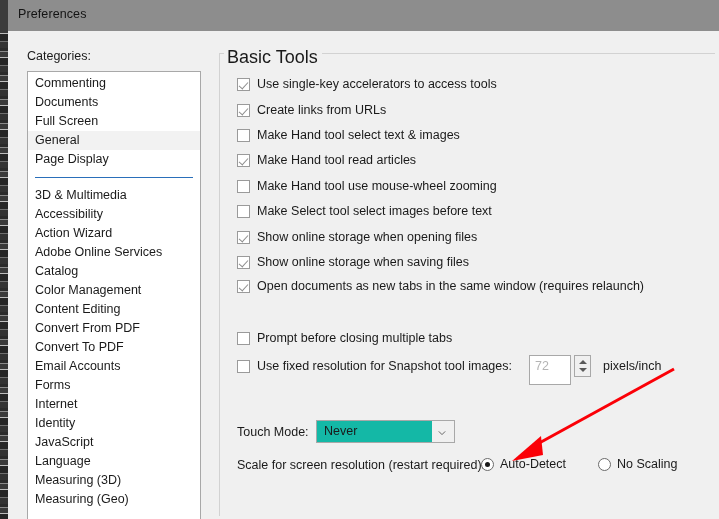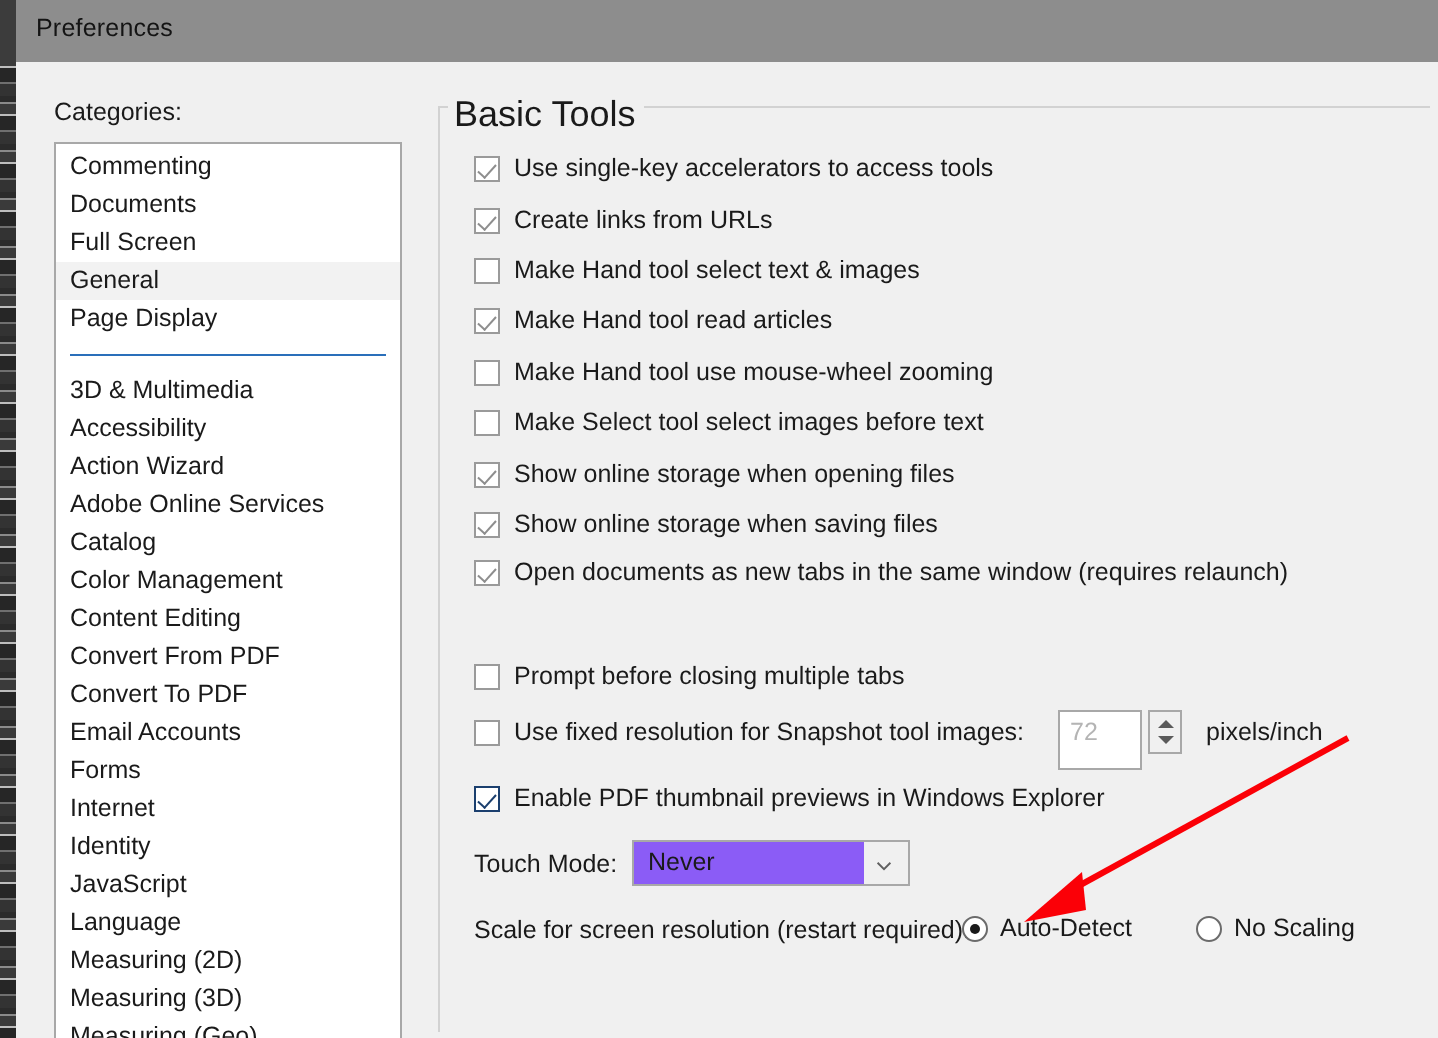--- a/index.html
+++ b/index.html
@@ -232,21 +232,21 @@
     top: 425px;
     font-size: 12.5px;
     color: #1a1a1a;
   }
   #touch-mode-select {
     position: absolute;
     left: 308px;
     top: 420px;
     width: 139px;
     height: 23px;
-    background: #8b5cf6;
+    background: #14b8a6;
     border: 1px solid #a8a8a8;
     box-sizing: border-box;
     text-align: right;
   }
   #touch-mode-value {
     position: absolute;
     left: 7px;
     top: 3px;
     font-size: 12.5px;
     color: #1a1a1a;
@@ -343,21 +343,20 @@
       <div class="cat-item">Color Management</div>
       <div class="cat-item">Content Editing</div>
       <div class="cat-item">Convert From PDF</div>
       <div class="cat-item">Convert To PDF</div>
       <div class="cat-item">Email Accounts</div>
       <div class="cat-item">Forms</div>
       <div class="cat-item">Internet</div>
       <div class="cat-item">Identity</div>
       <div class="cat-item">JavaScript</div>
       <div class="cat-item">Language</div>
-      <div class="cat-item">Measuring (2D)</div>
       <div class="cat-item">Measuring (3D)</div>
       <div class="cat-item">Measuring (Geo)</div>
     </div>
 
   <div id="basic-tools-group"></div>
   <div id="basic-tools-legend">Basic Tools</div>
 
   <div id="checkbox-container">
       <div class="cb-row" style="top: 77px;">
         <span class="cb-box checked"></span>
@@ -408,24 +407,20 @@
 
   <div id="spin-field">
     <span id="spin-value">72</span>
   </div>
   <div id="spin-buttons">
     <span class="spin-arrow spin-up"></span>
     <span class="spin-arrow spin-down"></span>
   </div>
   <div id="spin-units">pixels/inch</div>
 
-  <div class="cb-row" id="row-thumbnails" style="top:392px;">
-    <span class="cb-box checked checked-strong"></span>
-    <span class="cb-label">Enable PDF thumbnail previews in Windows Explorer</span>
-  </div>
 
   <div id="touch-mode-label">Touch Mode:</div>
   <div id="touch-mode-select">
     <span id="touch-mode-value">Never</span>
     <span id="touch-mode-arrow-box">
       <svg id="touch-mode-arrow" viewBox="0 0 10 10">
         <polyline points="1,3 5,7 9,3" fill="none" stroke="#606060" stroke-width="1.2"></polyline>
       </svg>
     </span>
   </div>

